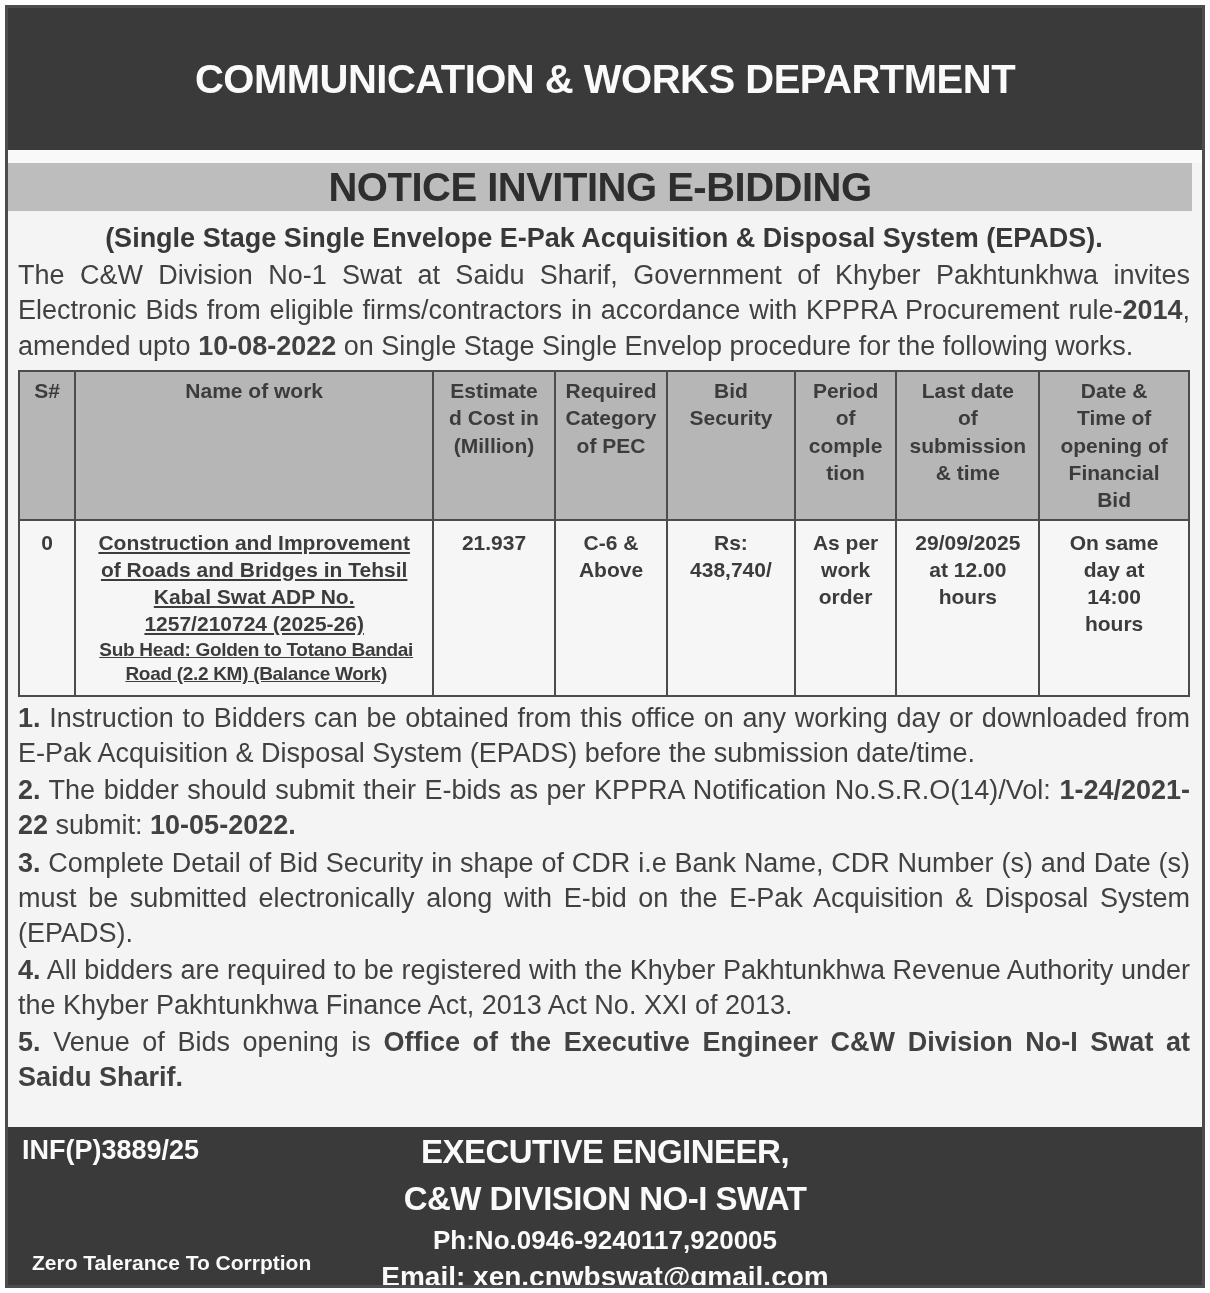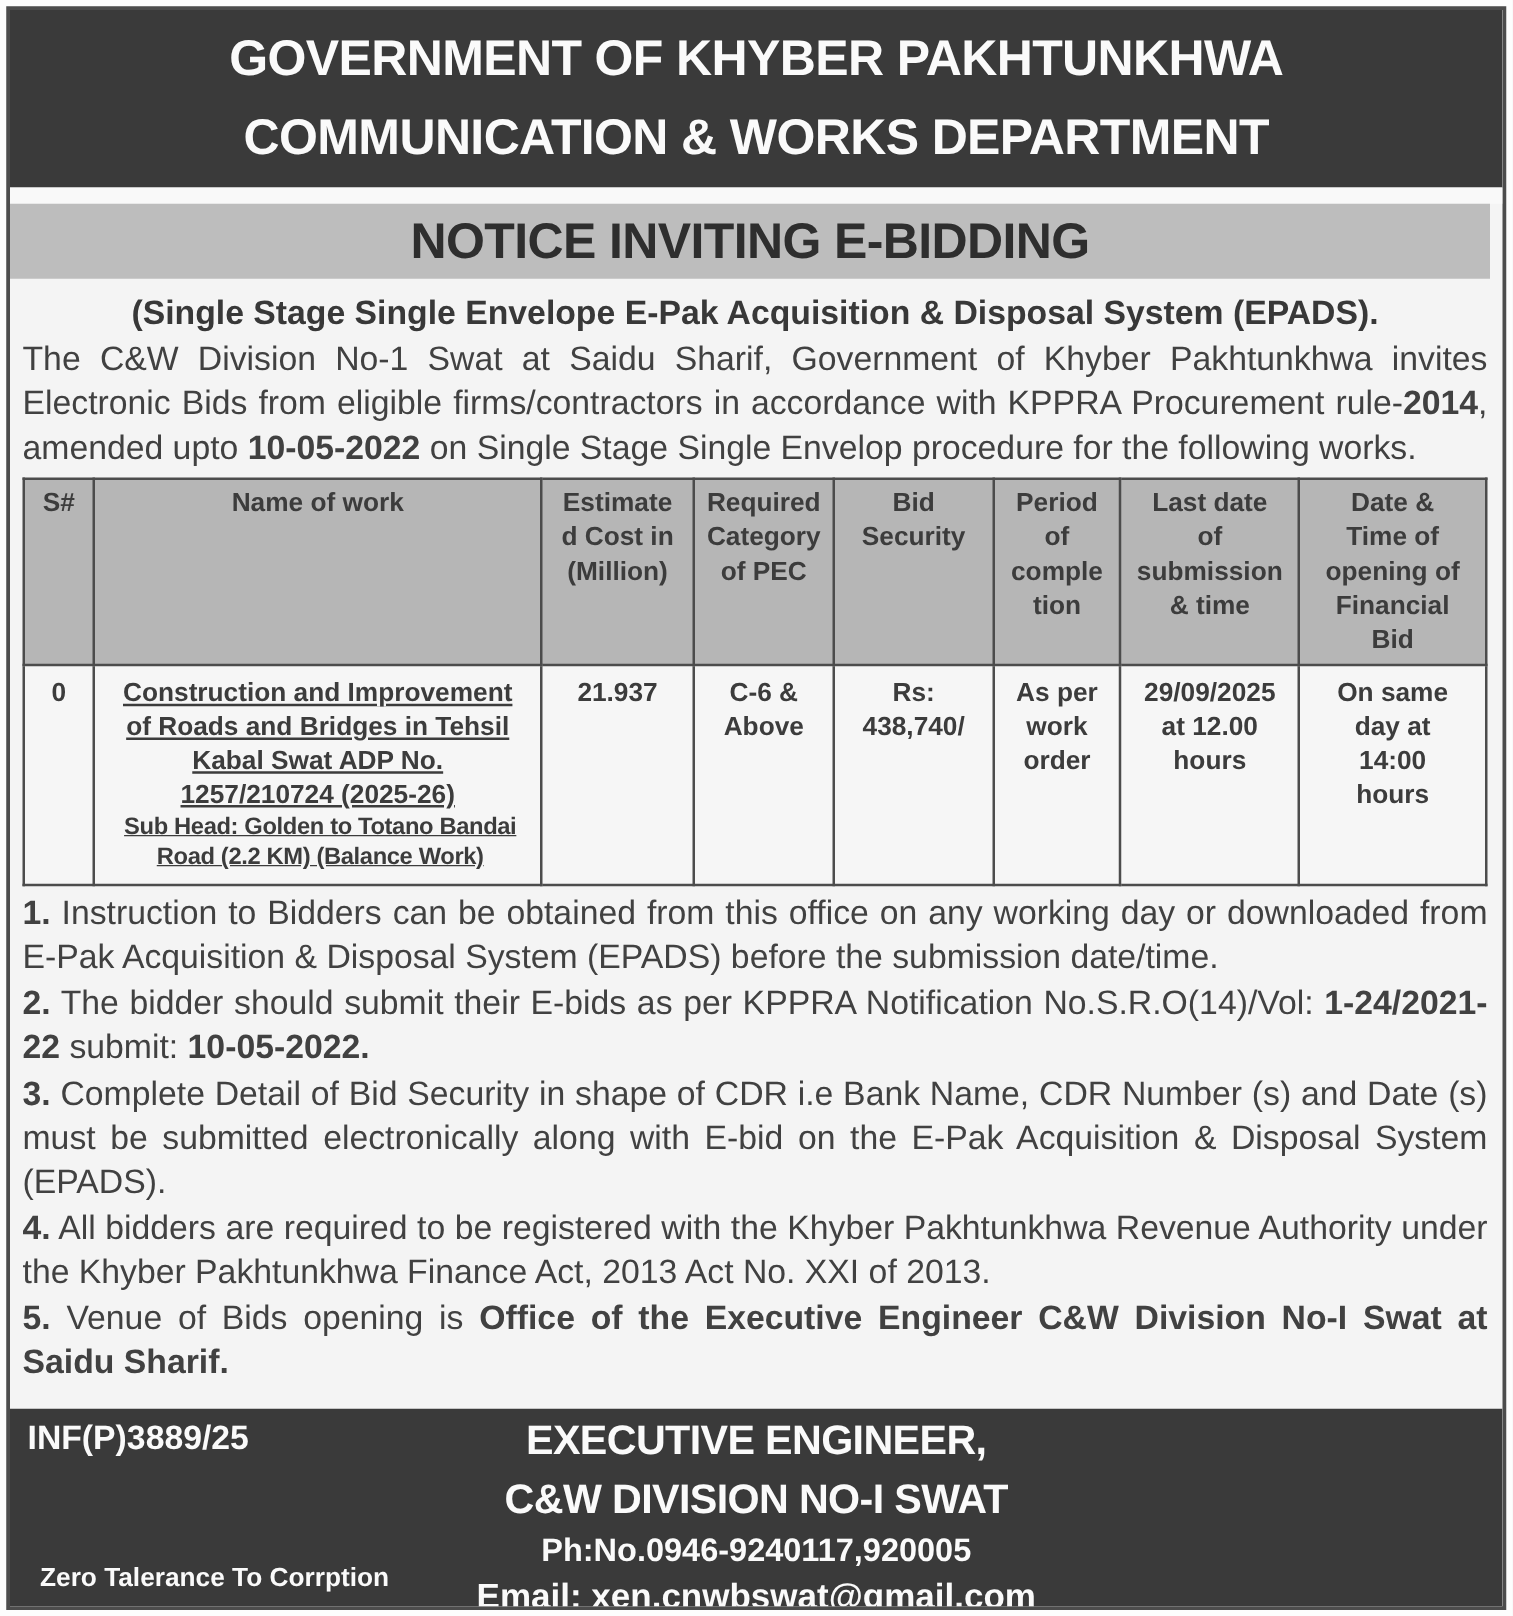--- a/index.html
+++ b/index.html
@@ -24,21 +24,21 @@
     color: var(--light-text, #fafafa);
     display: flex; flex-direction: column;
     justify-content: space-evenly; align-items: center;
     font-weight: bold; font-size: 40px;
     letter-spacing: -0.5px;
     text-align: center;
   }
   .gap-strip { height: 13px; background: #f9f9f9; }
   
   .title-band {
-    height: 60px;
+    height: 48px;
     margin-right: 10px;
     background: var(--band-bg, #bdbdbd);
     color: var(--dark-text, #2e2e2e);
     display: flex; align-items: center; justify-content: center;
     font-weight: bold; font-size: 40px;
     letter-spacing: -0.5px;
   }
   
   .content { padding: 6px 12px 0 10px; color: var(--body-text, #414141); }
   .subtitle {
@@ -116,33 +116,32 @@
   .sig-line2 { font-size: 33px; letter-spacing: -0.5px; margin-top: 9px; }
   .sig-phone { font-size: 26px; margin-top: 7px; }
   .sig-email { font-size: 28px; margin-top: 5px; }
 </style>
 </head>
 <body>
 
 <div class="ad">
 
   <div class="masthead">
-    <div>GOVERNMENT OF KHYBER PAKHTUNKHWA</div>
     <div>COMMUNICATION &amp; WORKS DEPARTMENT</div>
   </div>
 
   <div class="gap-strip"></div>
 
   <div class="title-band">NOTICE INVITING E-BIDDING</div>
 
   <div class="content">
 
     <p class="subtitle">(Single Stage Single Envelope E-Pak Acquisition &amp; Disposal System (EPADS).</p>
 
-    <p class="para"><span>The C&amp;W Division No-1 Swat at Saidu Sharif, Government of Khyber Pakhtunkhwa invites Electronic Bids from eligible firms/contractors in accordance with KPPRA Procurement rule-</span><span class="b">2014</span><span>, amended upto </span><span class="b">10-05-2022</span><span> on Single Stage Single Envelop procedure for the following works.</span></p>
+    <p class="para"><span>The C&amp;W Division No-1 Swat at Saidu Sharif, Government of Khyber Pakhtunkhwa invites Electronic Bids from eligible firms/contractors in accordance with KPPRA Procurement rule-</span><span class="b">2014</span><span>, amended upto </span><span class="b">10-08-2022</span><span> on Single Stage Single Envelop procedure for the following works.</span></p>
 
     <table class="works">
       <colgroup>
         <col style="width:4.8%">
         <col style="width:30.6%">
         <col style="width:10.4%">
         <col style="width:9.6%">
         <col style="width:10.9%">
         <col style="width:8.7%">
         <col style="width:12.2%">

